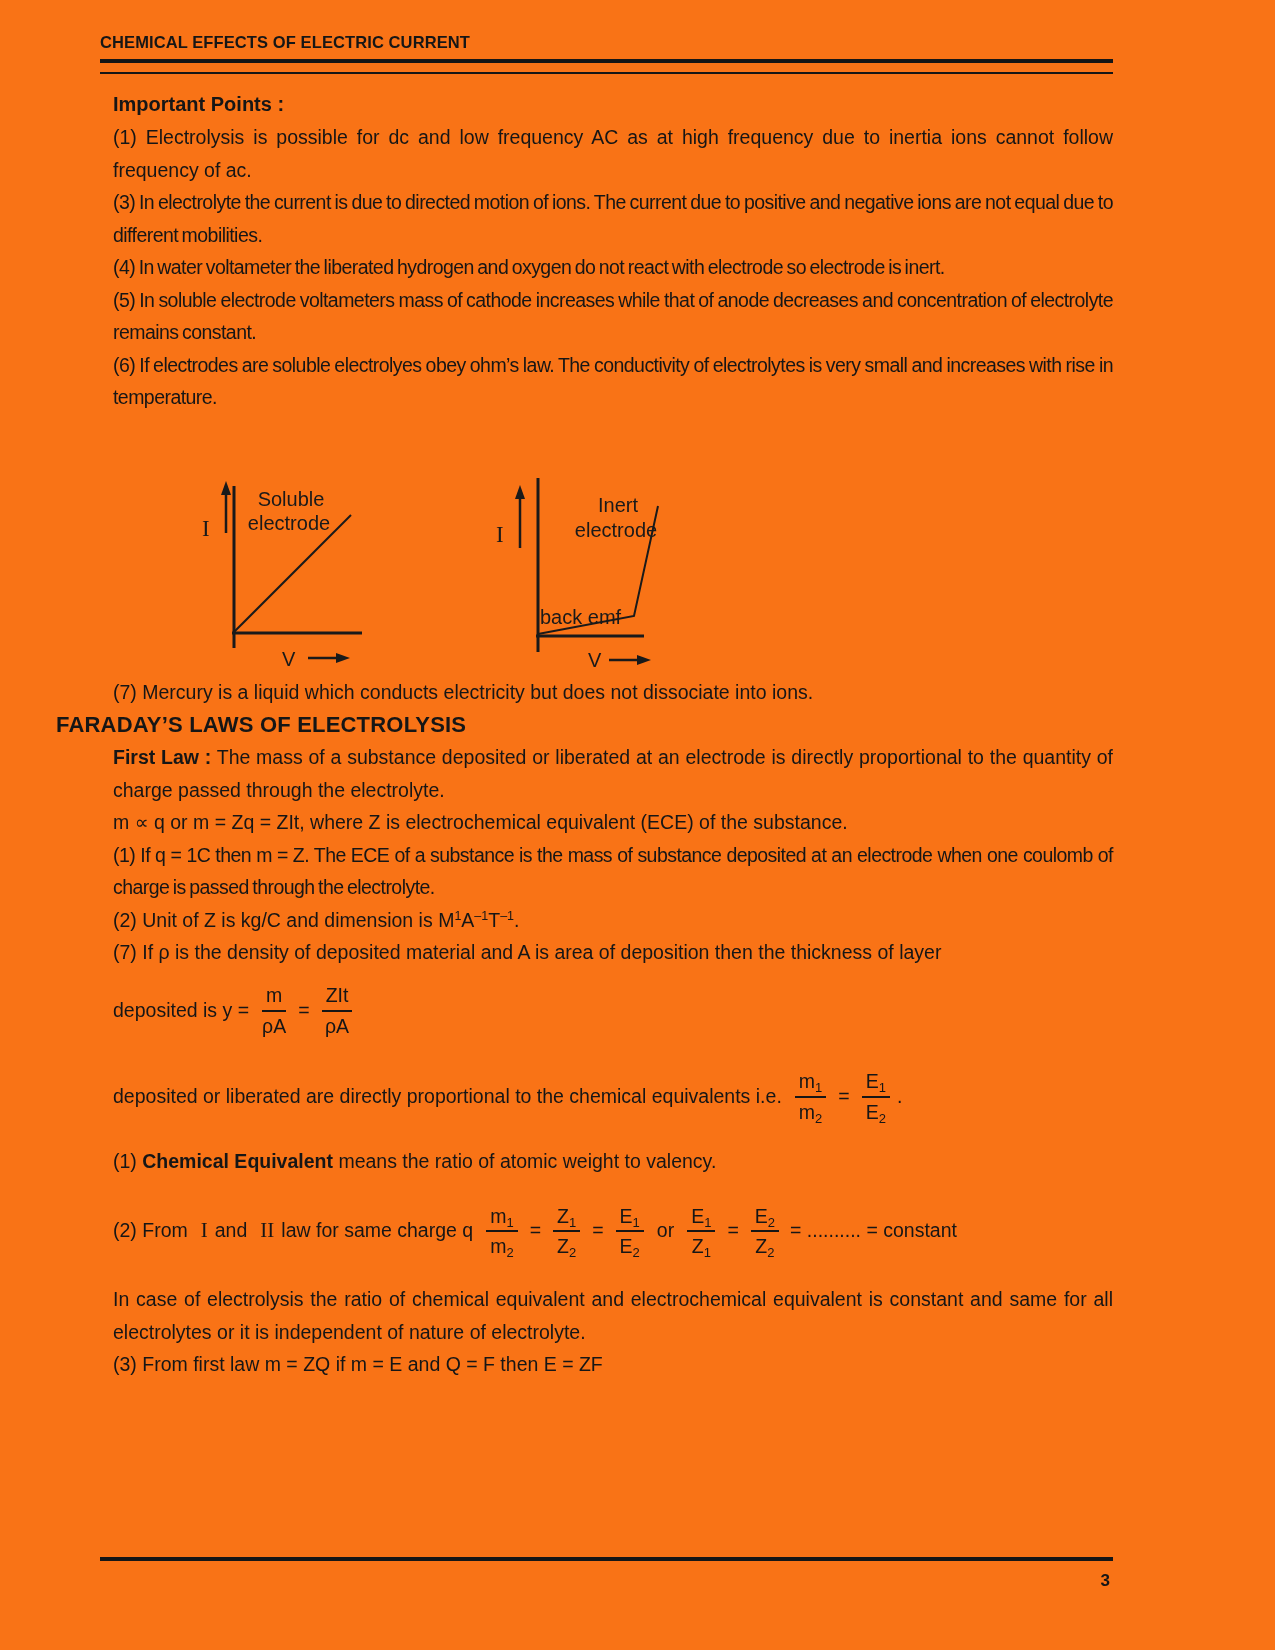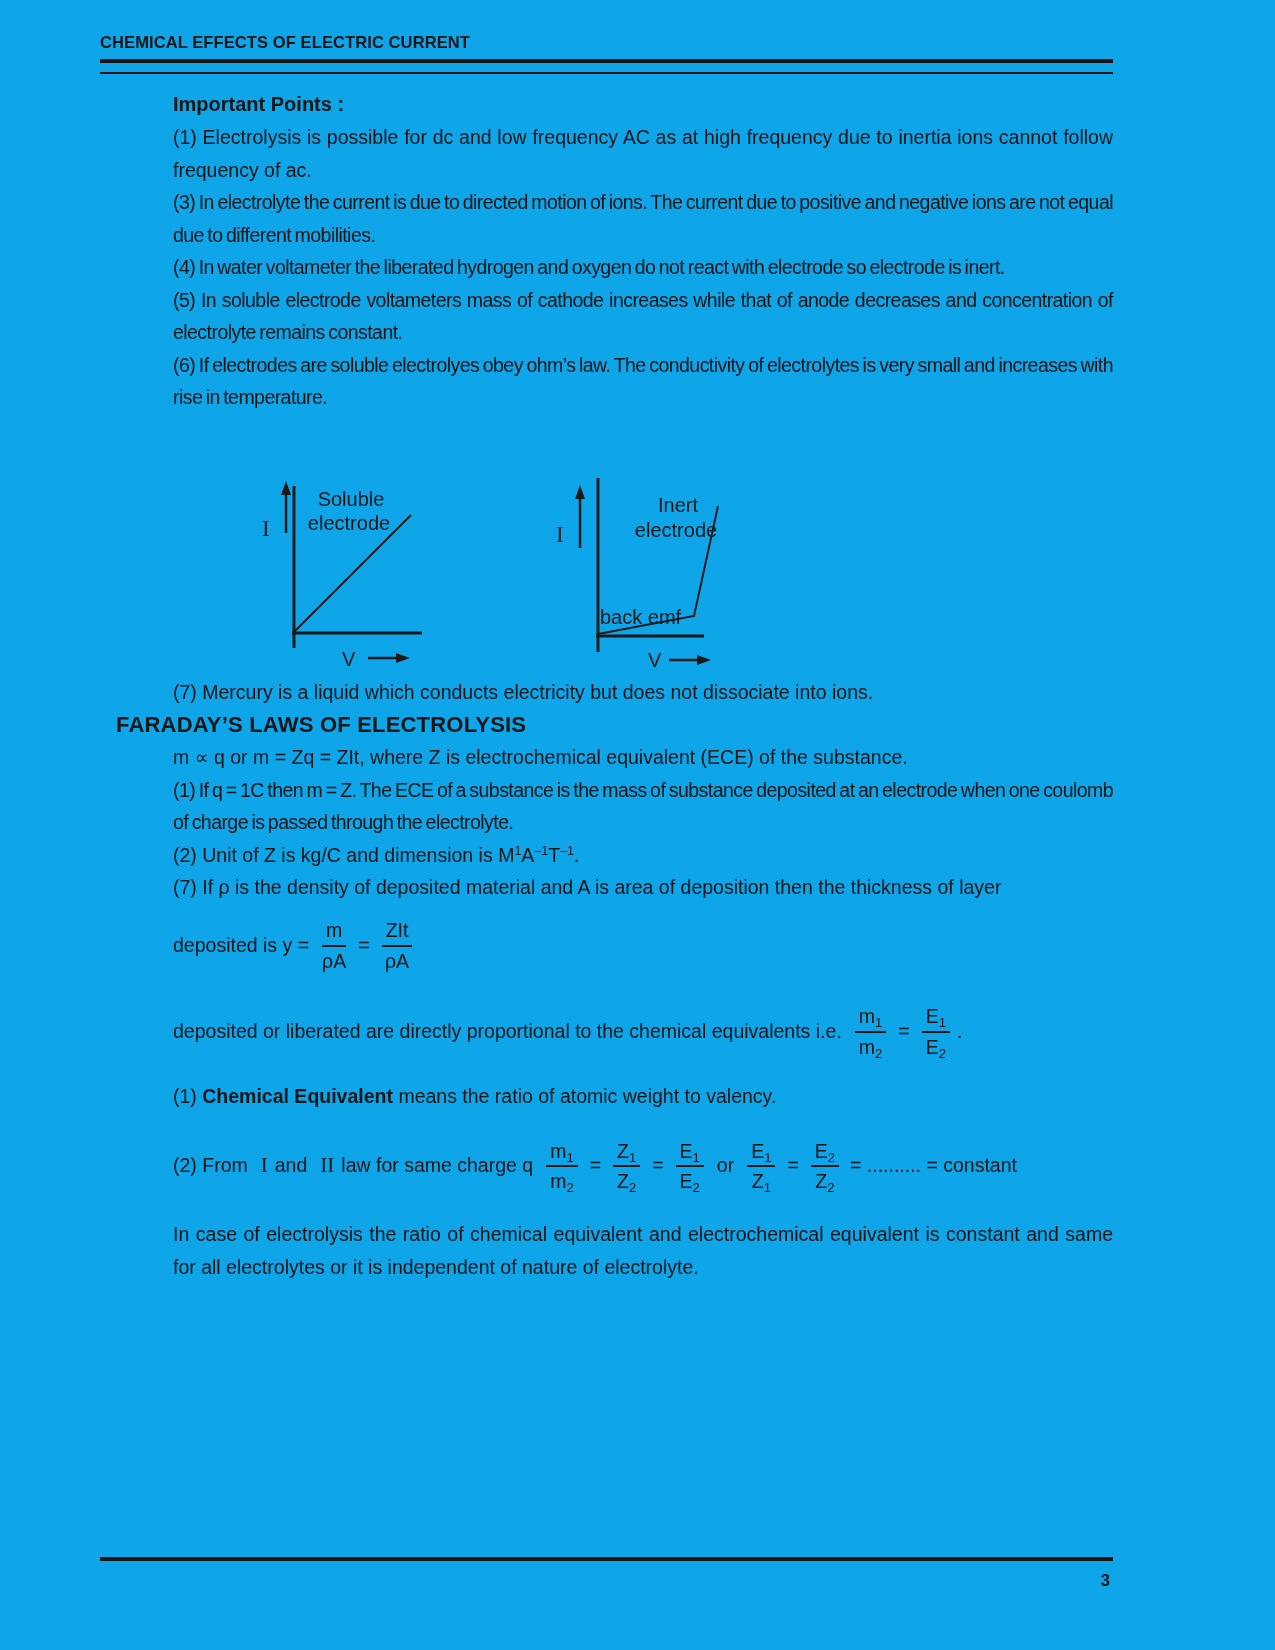--- a/index.html
+++ b/index.html
@@ -1,28 +1,28 @@
 <!DOCTYPE html>
 <html><head>
 <meta charset="utf-8">
 <style>
   html,body {margin:0; padding:0; background:#ffffff;}
   .page {
-    position:relative; width:1275px; height:1650px; background:#0ea5e9;
+    position:relative; width:1275px; height:1650px; background:#f97316;
     color:#161616; font-family:"Liberation Sans","DejaVu Sans",sans-serif;
     overflow:hidden;
   }
   .header-title {
     padding:33px 0 0 100px; font-size:16.5px; font-weight:bold; letter-spacing:0.1px;
   }
   .header-rule {
     margin:7px 162px 0 100px; height:9px;
     border-top:4px solid #161616; border-bottom:2px solid #161616;
   }
-  .content {padding:0 162px 0 116px;}
+  .content {padding:0 162px 0 56px;}
   .indent {padding-left:57px;}
   .body {
     margin:0; font-size:19.5px; line-height:32.5px; text-align:justify;
   }
   .tight {letter-spacing:-0.55px; word-spacing:-1.4px;}
   .ip-heading {
     margin:14px 0 0 0; font-size:20px; font-weight:bold; line-height:33px;
   }
   .section-heading {
     margin:0; font-size:22px; font-weight:bold; line-height:33px; letter-spacing:0.2px;
@@ -104,20 +104,21 @@
         <text x="112" y="227">V</text>
         <line x1="133" y1="220" x2="164" y2="220" stroke-width="2.5"></line>
         <polygon points="175,220 161,215 161,225"></polygon>
       </svg>
     </div>
 
     <p class="body indent mt6">(7) Mercury is a liquid which conducts electricity but does not dissociate into ions.</p>
 
     <h3 class="section-heading">FARADAY’S LAWS OF ELECTROLYSIS</h3>
 
+    <p class="body indent"><b>First Law :</b> <span>The mass of a substance deposited or liberated at an electrode is directly proportional to the quantity of charge passed through the electrolyte.</span></p>
 
     <p class="body indent">m ∝ q or m = Zq = ZIt, where Z is electrochemical equivalent (ECE) of the substance.</p>
 
     <p class="body indent tight">(1) If q = 1C then m = Z. The ECE of a substance is the mass of substance deposited at an electrode when one coulomb of charge is passed through the electrolyte.</p>
 
     <p class="body indent"><span>(2) Unit of Z is kg/C and dimension is </span><span>M</span><sup>1</sup><span>A</span><sup>–1</sup><span>T</span><sup>–1</sup><span>.</span></p>
 
     <p class="body indent">(7) If ρ is the density of deposited material and A is area of deposition then the thickness of layer</p>
 
     <div class="formula-row indent thickness-row">
@@ -178,20 +179,21 @@
       <span class="eq">=</span>
       <span class="frac">
         <span class="num"><span>E</span><sub>2</sub></span>
         <span class="den"><span>Z</span><sub>2</sub></span>
       </span>
       <span class="txt" style="margin-left:4px;">= .......... = constant</span>
     </div>
 
     <p class="body indent mt6">In case of electrolysis the ratio of chemical equivalent and electrochemical equivalent is constant and same for all electrolytes or it is independent of nature of electrolyte.</p>
 
+    <p class="body indent">(3) From first law m = ZQ if m = E and Q = F then E = ZF</p>
 
   </div>
 
   <div class="footer">
     <div class="page-number">3</div>
   </div>
 
 </div>
 
 </body></html>

